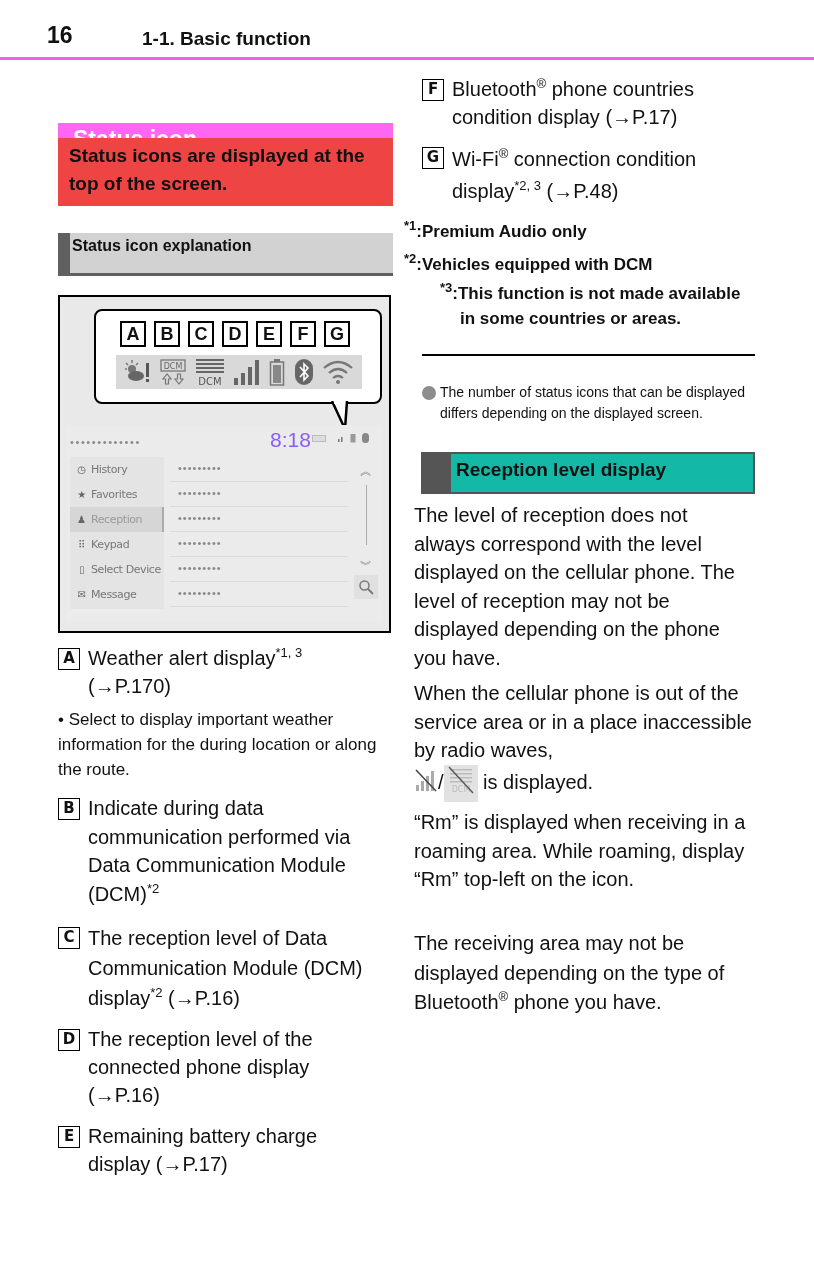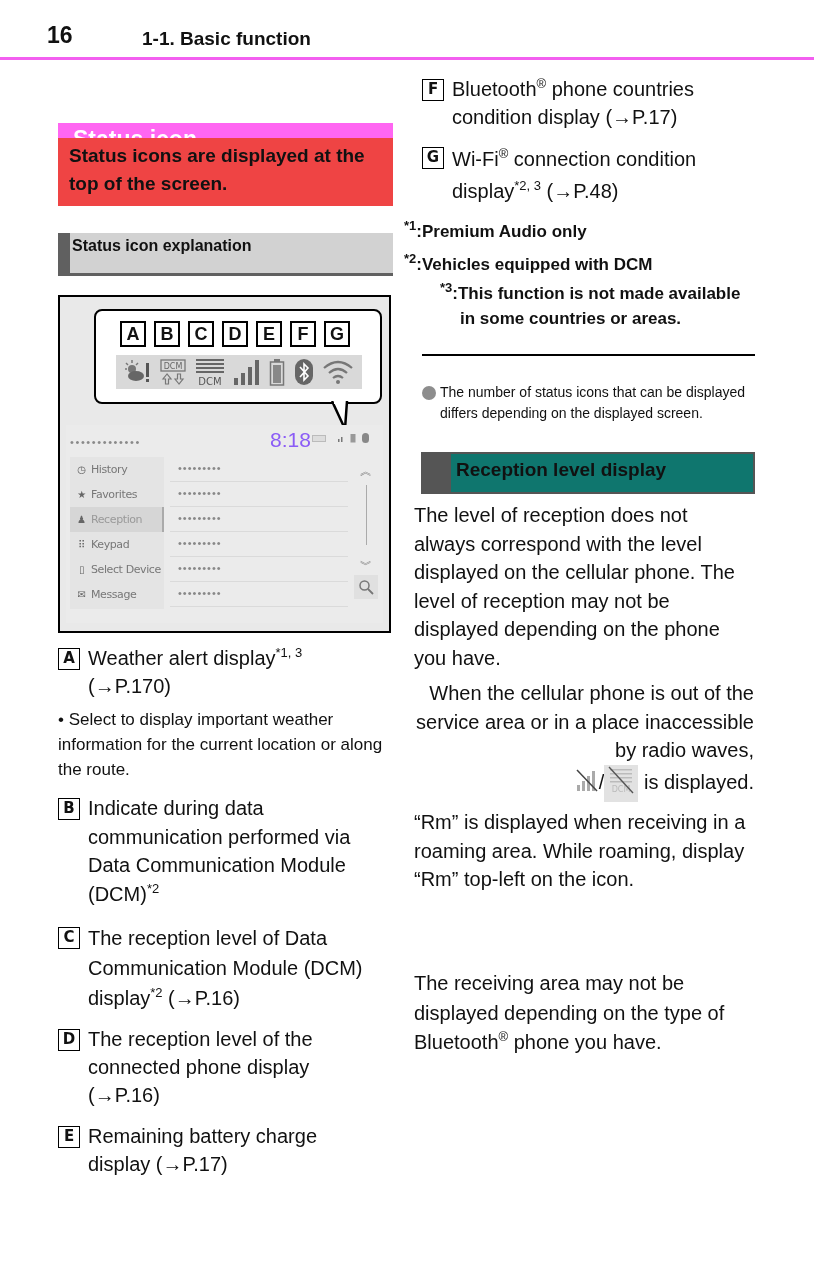--- a/index.html
+++ b/index.html
@@ -43,21 +43,21 @@
   .desc { position: absolute; font-size: 20px; line-height: 28px; }
   .desc .lbl { position: absolute; left: 0; top: 4px; width: 22px; height: 22px; border: 1.5px solid #000; font-weight: bold; font-size: 15px; text-align: center; line-height: 19px; font-family: "DejaVu Sans", sans-serif; }
   .desc .txt { padding-left: 30px; display: block; }
   sup { font-size: 13px; line-height: 0; }
   .small { position: absolute; font-size: 17px; line-height: 25px; }
 
   .rule { position: absolute; left: 422px; top: 354px; width: 333px; height: 2px; background: #000; }
   .note { position: absolute; left: 422px; top: 362px; width: 335px; font-size: 14px; line-height: 21px; padding-left: 18px; margin-top: 20px; }
   .note-bullet { position: absolute; left: 0; top: 4px; width: 14px; height: 14px; border-radius: 50%; background: #8d8d8d; }
 
-  .rec-head { position: absolute; left: 421px; top: 452px; width: 334px; height: 42px; border: 2px solid #555; background: #0f766e; font-weight: bold; font-size: 19px; padding: 5px 0 12px 33px; }
+  .rec-head { position: absolute; left: 421px; top: 452px; width: 334px; height: 42px; border: 2px solid #555; background: #14b8a6; font-weight: bold; font-size: 19px; padding: 5px 0 12px 33px; }
   .rec-head::before { content: ""; position: absolute; left: 0; top: 0; width: 28px; height: 38px; background: #555; }
   .para { position: absolute; left: 414px; width: 340px; font-size: 20px; line-height: 28.5px; }
   .inline-ic { display: inline-block; vertical-align: middle; background: #e2e2e2; }
 </style>
 </head>
 <body>
 
 <div class="page-num">16</div>
 <div class="section-title">1-1. Basic function</div>
 <div class="header-rule"></div>
@@ -200,21 +200,21 @@
           </svg>
       </div>
     </div>
   </div>
 </div>
 
 <div class="desc" style="left:58px; top:644px; width:340px;">
   <span class="lbl">A</span>
   <span class="txt"><span>Weather alert display</span><sup>*1, 3</sup><br><span>(→P.170)</span></span>
 </div>
-<div class="small" style="left:58px; top:707px; width:330px;">• Select to display important weather information for the current location or along the route.</div>
+<div class="small" style="left:58px; top:707px; width:330px;">• Select to display important weather information for the during location or along the route.</div>
 
 <div class="desc" style="left:58px; top:794px; width:320px;">
   <span class="lbl">B</span>
   <span class="txt" style="line-height:28.5px"><span>Indicate during data communication performed via Data Communication Module (DCM)</span><sup>*2</sup></span>
 </div>
 
 <div class="desc" style="left:58px; top:923px; width:320px;">
   <span class="lbl">C</span>
   <span class="txt" style="line-height:30px"><span>The reception level of Data Communication Module (DCM) display</span><sup>*2</sup><span> (→P.16)</span></span>
 </div>
@@ -246,21 +246,21 @@
 
 <div class="rule"></div>
 <div class="note">
   <span class="note-bullet"></span>
   <span>The number of status icons that can be displayed differs depending on the displayed screen.</span>
 </div>
 
 <div class="rec-head"><span>Reception level display</span></div>
 
 <div class="para" style="top:501px;">The level of reception does not always correspond with the level displayed on the cellular phone. The level of reception may not be displayed depending on the phone you have.</div>
-<div class="para" style="top:679px;text-align:right;">
+<div class="para" style="top:679px;">
   <span>When the cellular phone is out of the service area or in a place inaccessible by radio waves,</span><br>
   <span class="inline-ic" style="background:transparent">
     <svg width="24" height="26" viewBox="0 0 24 26">
         <g fill="#aaa">
           <rect x="2" y="18" width="3" height="6"></rect>
           <rect x="7" y="14" width="3" height="10"></rect>
           <rect x="12" y="9" width="3" height="15"></rect>
           <rect x="17" y="4" width="3" height="20"></rect>
         </g>
         <line x1="2" y1="3" x2="22" y2="24" stroke="#444" stroke-width="1.5"></line>
@@ -272,15 +272,15 @@
           <rect x="6" y="8" width="22" height="1.5"></rect>
           <rect x="6" y="12" width="22" height="1.5"></rect>
           <rect x="6" y="16" width="22" height="1.5"></rect>
         </g>
         <text x="17" y="27" font-size="8" text-anchor="middle" fill="#bbb" font-family="DejaVu Sans, sans-serif">DCM</text>
         <line x1="5" y1="2" x2="29" y2="28" stroke="#555" stroke-width="1.4"></line>
       </svg>
   </span><span> is displayed.</span>
 </div>
 <div class="para" style="top:808px;">“Rm” is displayed when receiving in a roaming area. While roaming, display “Rm” top-left on the icon.</div>
-<div class="para" style="top:929px; line-height:29.5px;margin-top:40px;">
+<div class="para" style="top:929px; line-height:29.5px;">
   <span>The receiving area may not be displayed depending on the type of Bluetooth</span><sup>®</sup><span> phone you have.</span>
 </div>
 
 </body></html>

